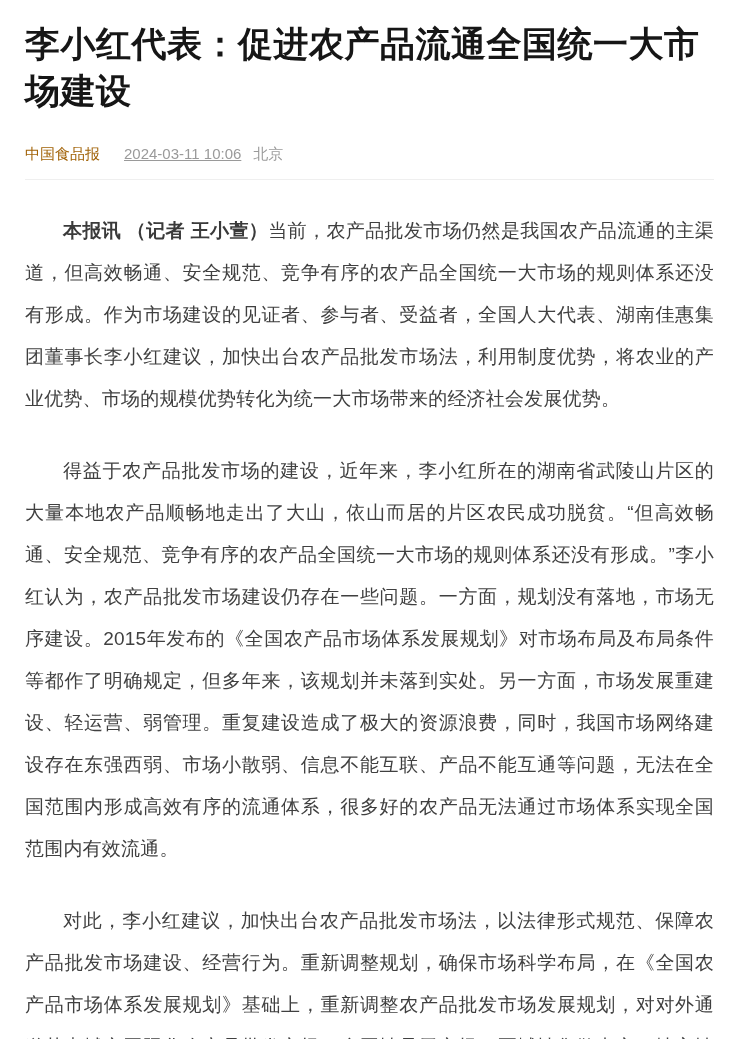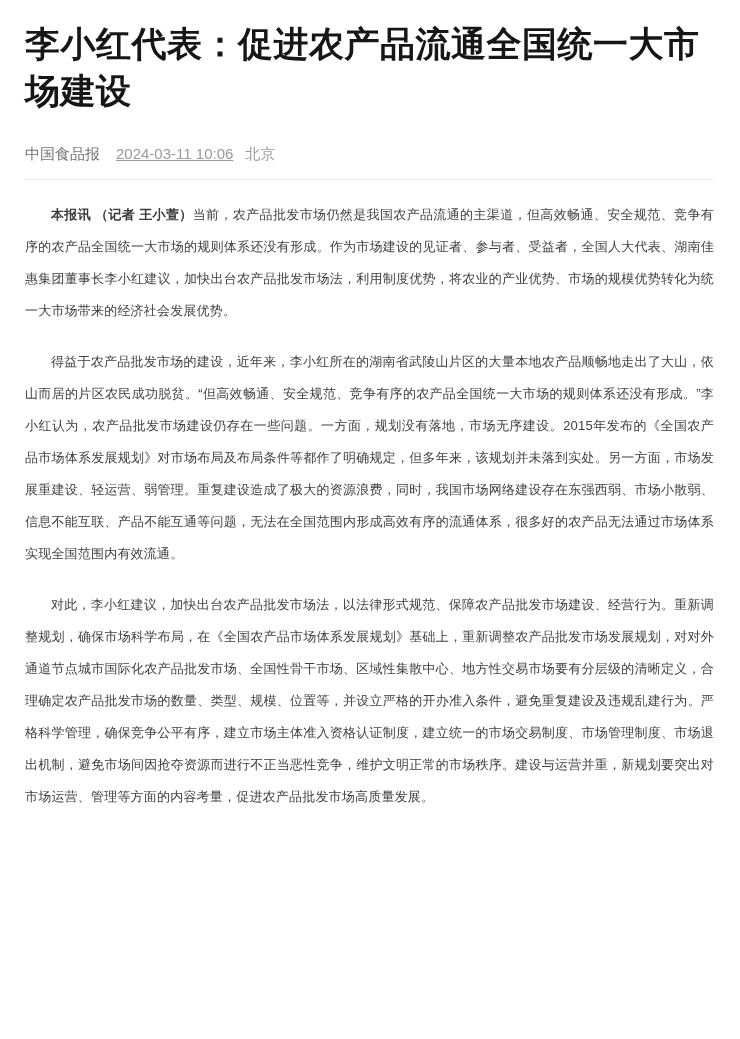--- a/index.html
+++ b/index.html
@@ -25,37 +25,37 @@
     margin-top: 4px;
   }
   .meta-row {
     margin-top: 30px;
     display: flex;
     align-items: baseline;
     font-size: 15px;
     color: #9a9a9a;
   }
   .meta-source {
-    color: #737373;
-    margin-right: 16px;
+    color: #a16207;
+    margin-right: 24px;
     cursor: pointer;
   }
   .meta-datetime { margin-right: 12px; text-decoration: underline; }
   .divider {
     border: none;
     border-top: 1px solid #efefef;
     margin-top: 15px;
   }
   .article-body p {
-    font-size: 13px;
-    line-height: 32px;
+    font-size: 19px;
+    line-height: 42px;
     color: #404040;
     text-align: justify;
     text-indent: 2em;
-    margin-top: 19px;
+    margin-top: 30px;
     letter-spacing: 0.2px;
   }
   .article-body p strong {
     font-weight: 700;
     color: #3a3a3a;
   }
 </style>
 </head>
 <body>
 

